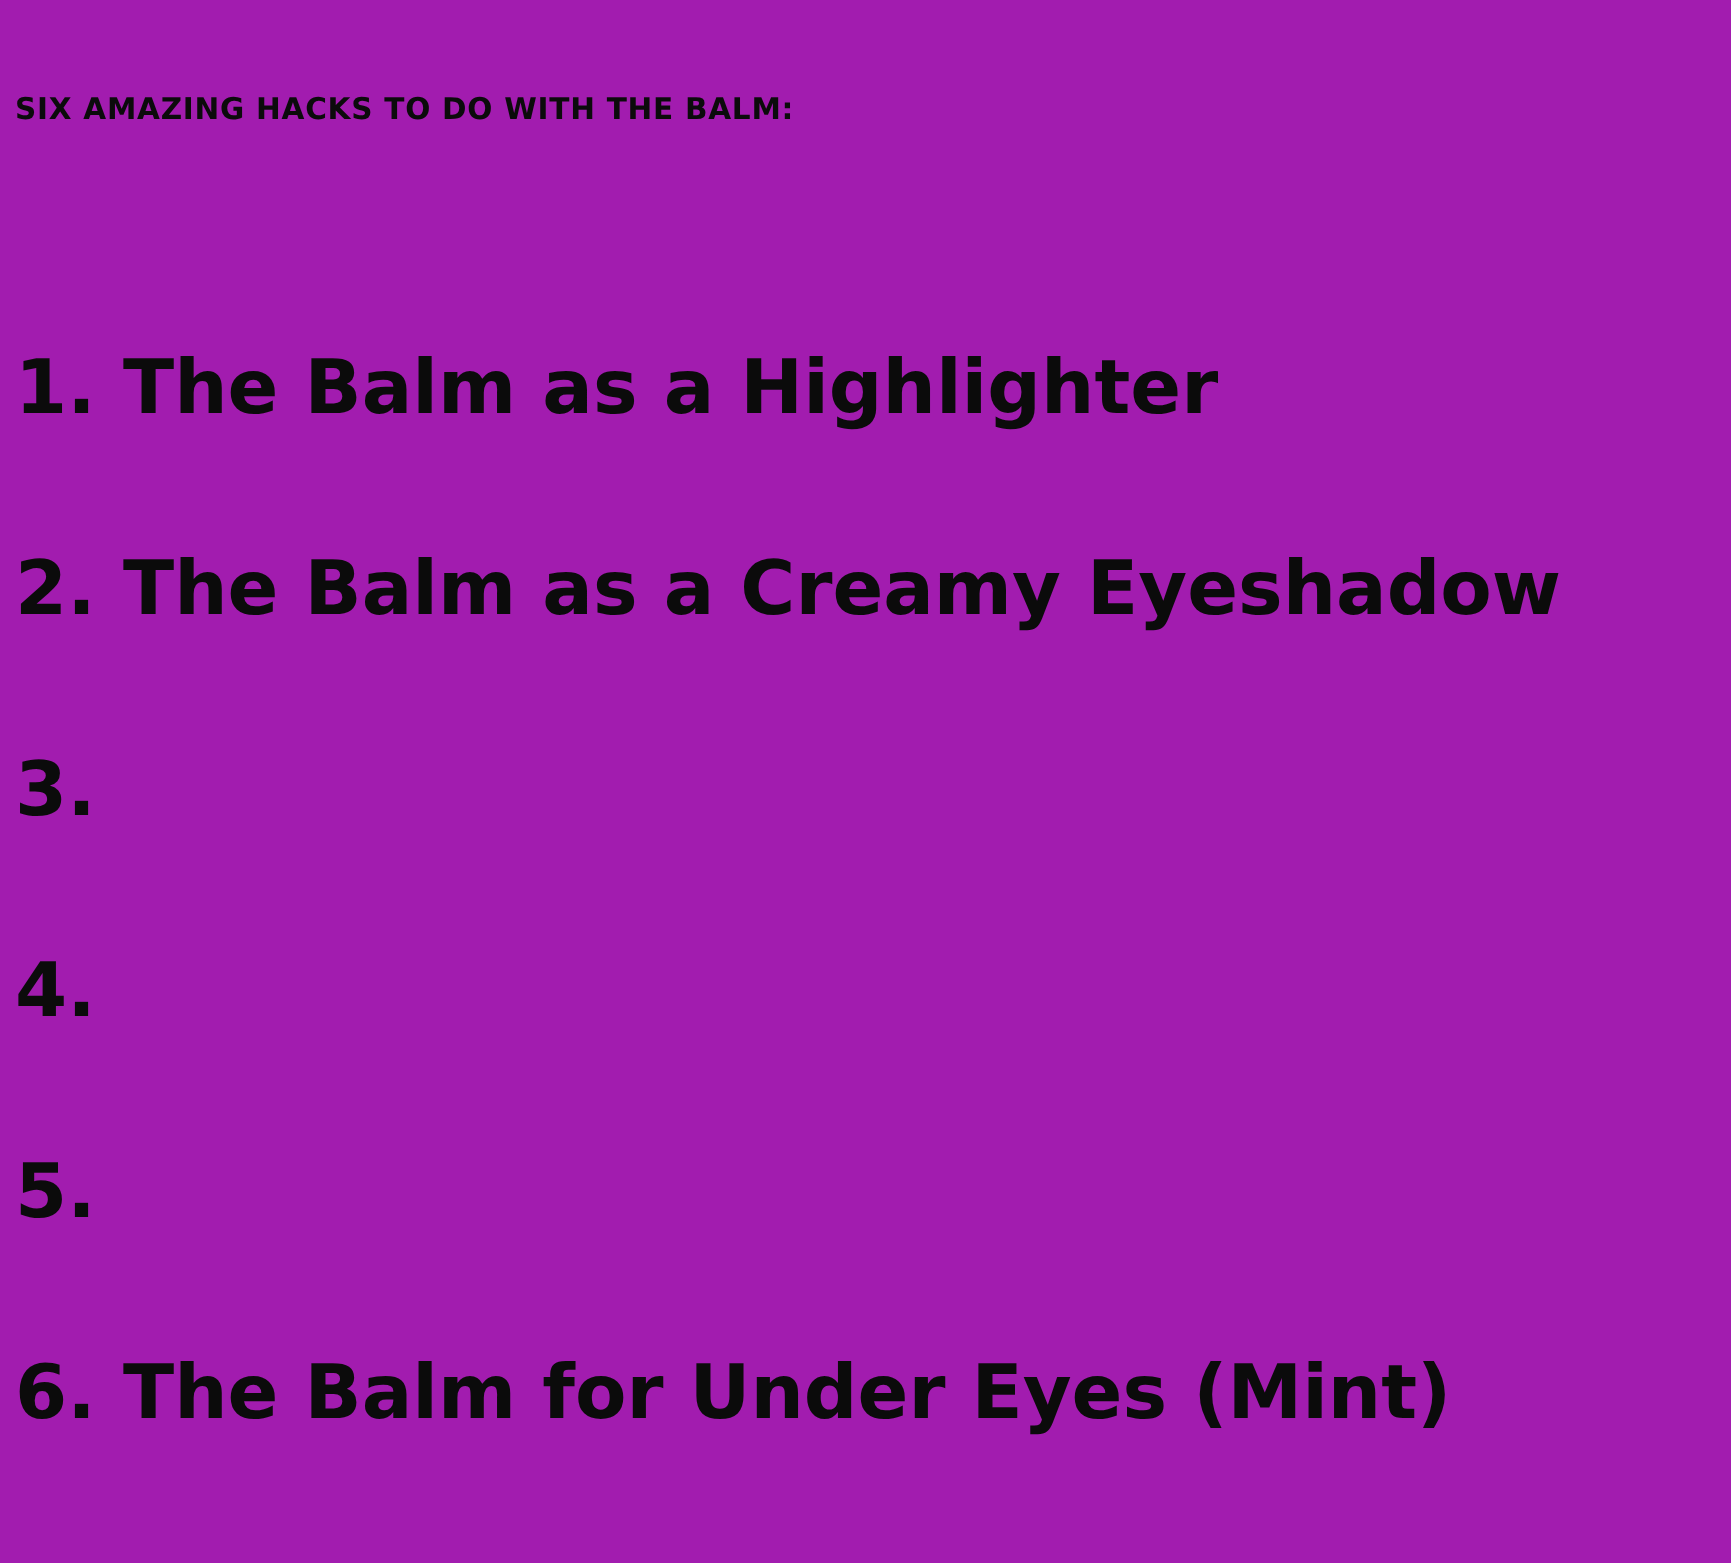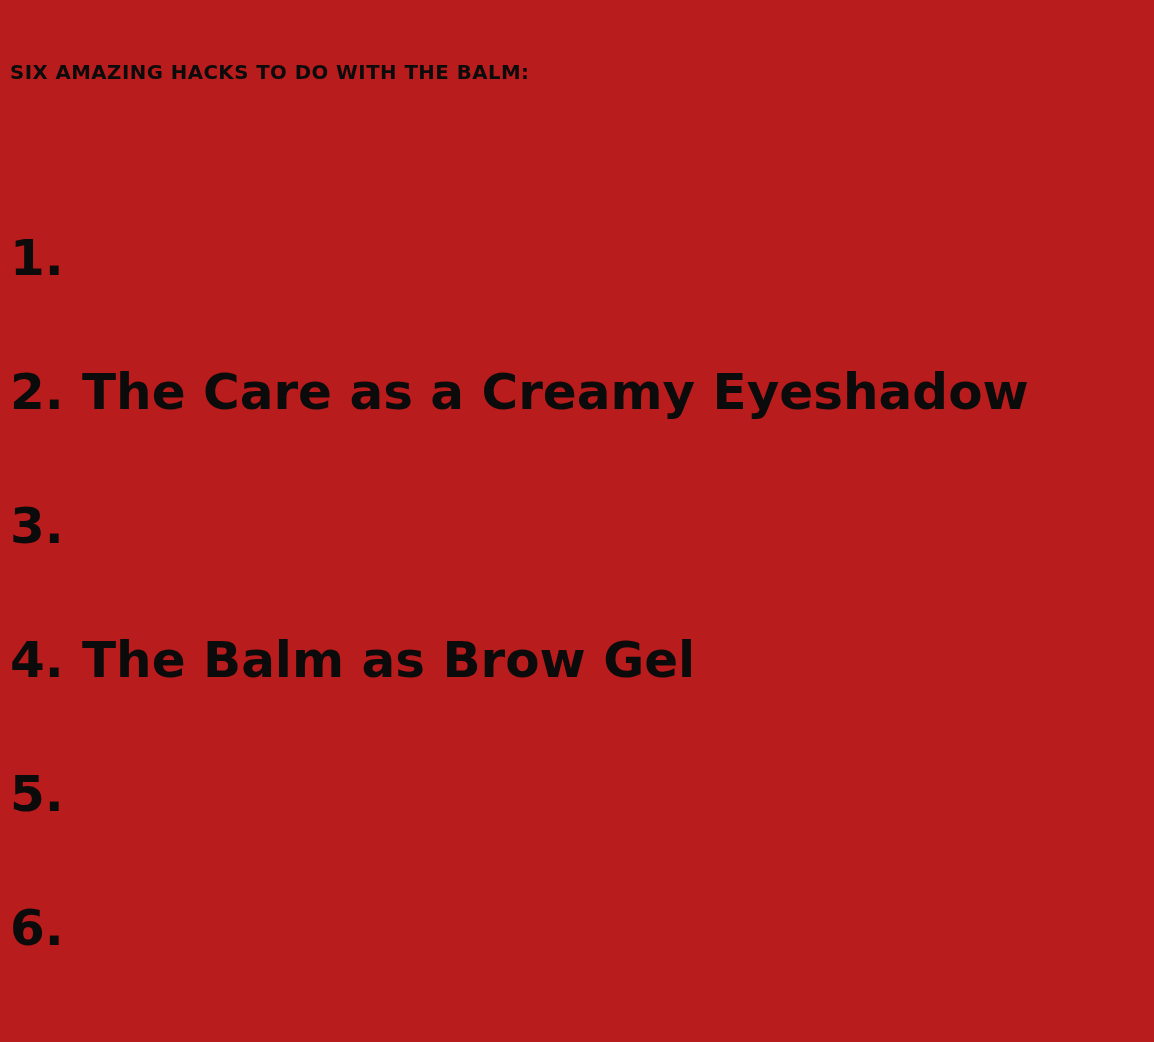--- a/index.html
+++ b/index.html
@@ -73,47 +73,48 @@
   }
 
   #hack-list li.hack-item .hack-text {
     display: inline-block;
     flex: 0 1 auto;
   }
 </style>
 </head>
 <body style="background: rgb(179, 220, 226);">
 
-<div id="poster" style="background: #b91c1c;">
+<div id="poster" style="background: #a21caf;">
 
   <h1 id="title" style="color: rgb(11, 11, 11); font-size: 20px;">SIX AMAZING HACKS TO DO WITH THE BALM:</h1>
 
   <ul id="hack-list">
 
     <li class="hack-item" style="color: rgb(11, 11, 11);">
       <span class="hack-num">1.</span>
+      <span class="hack-text">The Balm as a Highlighter</span>
     </li>
 
     <li class="hack-item" style="color: rgb(11, 11, 11);">
       <span class="hack-num">2.</span>
-      <span class="hack-text">The Care as a Creamy Eyeshadow</span>
+      <span class="hack-text">The Balm as a Creamy Eyeshadow</span>
     </li>
 
     <li class="hack-item" style="color: rgb(11, 11, 11);">
       <span class="hack-num">3.</span>
     </li>
 
     <li class="hack-item" style="color: rgb(11, 11, 11);">
       <span class="hack-num">4.</span>
-      <span class="hack-text">The Balm as Brow Gel</span>
     </li>
 
     <li class="hack-item" style="color: rgb(11, 11, 11);">
       <span class="hack-num">5.</span>
     </li>
 
     <li class="hack-item" style="color: rgb(11, 11, 11);">
       <span class="hack-num">6.</span>
+      <span class="hack-text">The Balm for Under Eyes (Mint)</span>
     </li>
 
   </ul>
 
 </div>
 
 </body></html>

